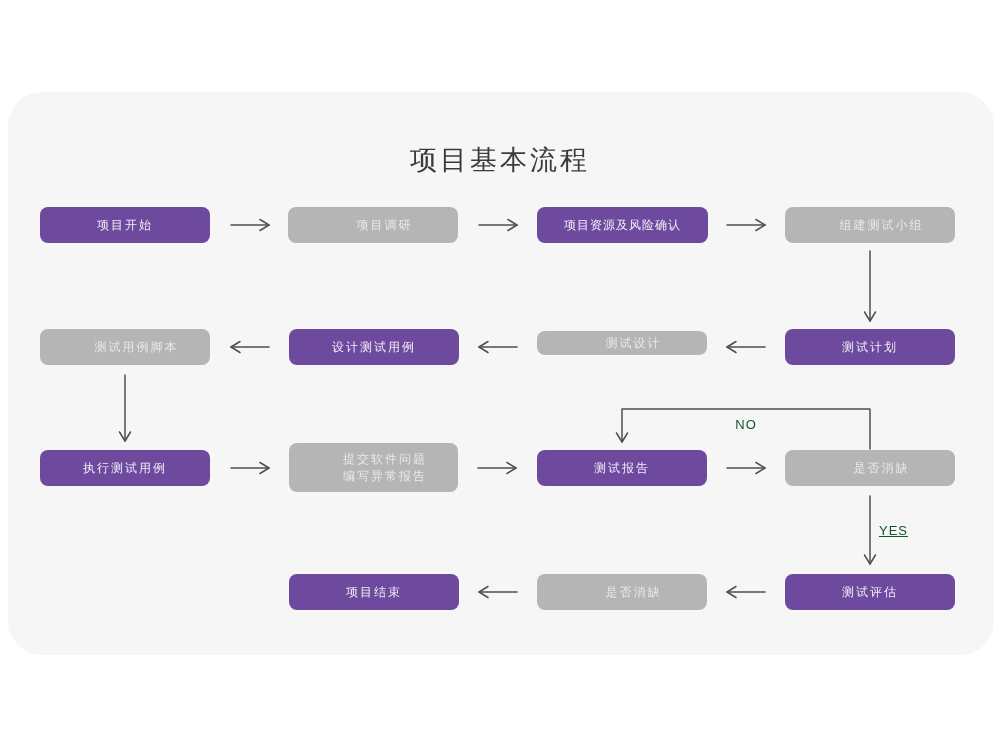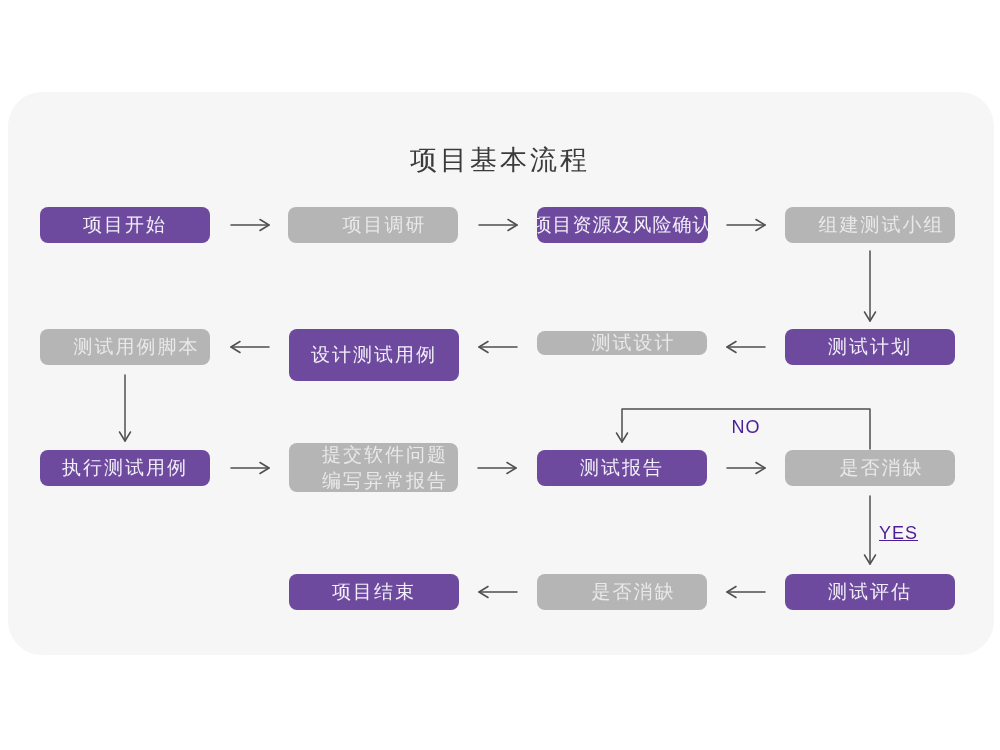--- a/index.html
+++ b/index.html
@@ -35,40 +35,40 @@
     letter-spacing: 3px;
     color: var(--ink);
   }
   .node {
     position: absolute;
     display: flex;
     flex-direction: column;
     align-items: center;
     justify-content: center;
     border-radius: 8px;
-    font-size: 19px;
+    font-size: 12px;
     letter-spacing: 2px;
     line-height: 1.35;
     white-space: nowrap;
   }
   .node.purple { background: var(--purple); color: #f2eef9; }
   .node.gray   { background: var(--gray);   color: #e9e9e9; padding-left: 23px; }
   svg.edges {
     position: absolute;
     left: 0; top: 0;
     width: 1000px; height: 750px;
     pointer-events: none;
   }
   svg.edges * { stroke: var(--arrow); stroke-width: 1.5; fill: none;
                 stroke-linecap: round; stroke-linejoin: round; }
   .edge-label {
     position: absolute;
-    font-size: 18px;
+    font-size: 13px;
     letter-spacing: 1px;
-    color: #4c1d95;
+    color: #14532d;
   }
   .edge-label.no { left: 696px; top: 417px; width: 100px; text-align: center; }
   .edge-label.yes { left: 879px; top: 523px; text-decoration: underline; }
 </style>
 </head>
 <body>
 
 <div class="card"></div>
 
 <h1 class="title">项目基本流程</h1>
@@ -153,21 +153,21 @@
 <div class="node purple" style="left:537px;top:207px;width:171px;height:36px;letter-spacing:1px">
   <span>项目资源及风险确认</span>
 </div>
 <div class="node gray" style="left:785px;top:207px;width:170px;height:36px">
   <span>组建测试小组</span>
 </div>
 
 <div class="node gray" style="left:40px;top:329px;width:170px;height:36px">
   <span>测试用例脚本</span>
 </div>
-<div class="node purple" style="left:289px;top:329px;width:170px;height:52px">
+<div class="node purple" style="left:289px;top:329px;width:170px;height:36px">
   <span>设计测试用例</span>
 </div>
 <div class="node gray" style="left:537px;top:331px;width:170px;height:24px">
   <span>测试设计</span>
 </div>
 <div class="node purple" style="left:785px;top:329px;width:170px;height:36px">
   <span>测试计划</span>
 </div>
 
 <div class="node purple" style="left:40px;top:450px;width:170px;height:36px">

